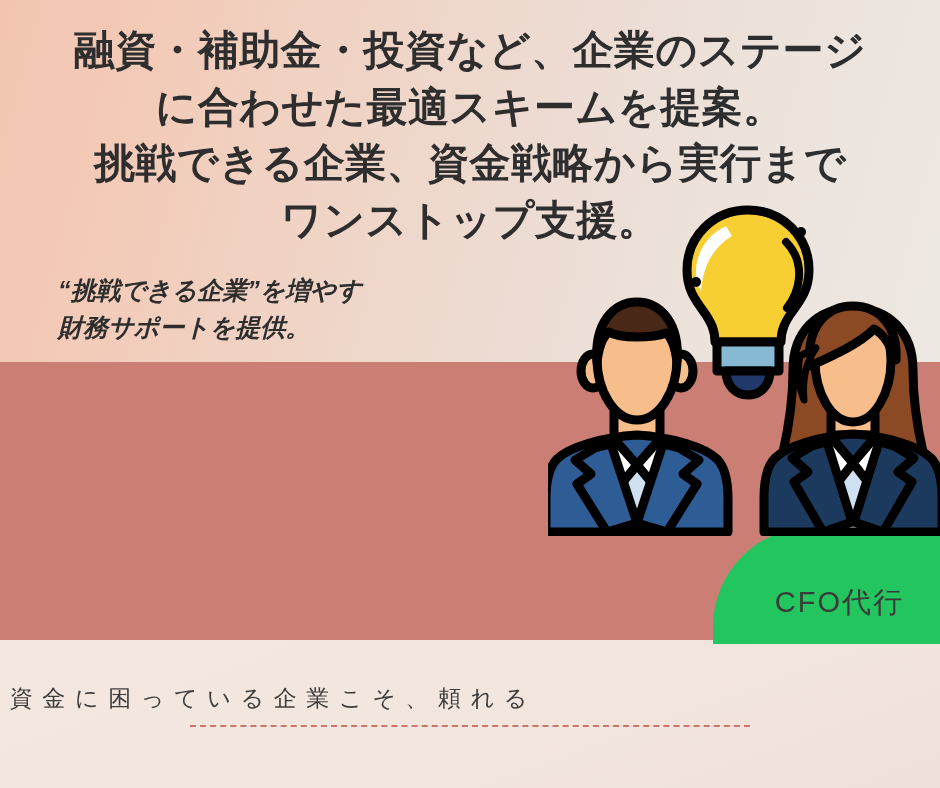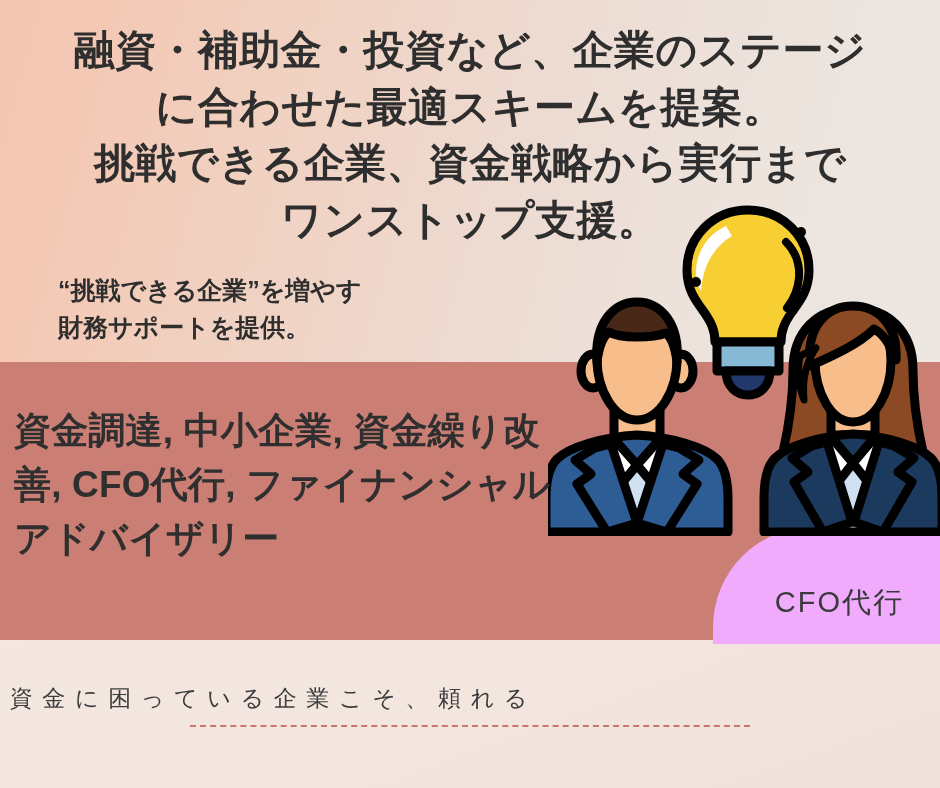--- a/index.html
+++ b/index.html
@@ -62,41 +62,42 @@
   .subcopy {
     position: absolute;
     left: 58px; top: 272px;
     width: 520px;
     color: #2e2e2e;
     font-size: 25px;
     font-weight: bold;
     line-height: 1.46;
     white-space: pre-line;
     z-index: 6;
+    font-style: italic;
   }
 
   
   .keywords {
     position: absolute;
     left: 14px; top: 404px;
     width: 560px;
     color: #2f2f2f;
     font-size: 37px;
     font-weight: bold;
     line-height: 1.46;
     letter-spacing: 0.005em;
     z-index: 6;
   }
 
   
   .badge-panel {
     position: absolute;
     left: 713px; top: 527px;
     width: 227px; height: 117px;
-    background: #f0abfc;
+    background: #22c55e;
     border-top-left-radius: 100px;
     z-index: 4;
     display: flex;
     align-items: center;
     justify-content: center;
   }
   .badge-panel .badge-label {
     color: #3a3a3a;
     font-size: 29px;
     font-weight: normal;
@@ -268,20 +269,19 @@
   </div>
 
   <div class="headline">融資・補助金・投資など、企業のステージ
 に合わせた最適スキームを提案。
 挑戦できる企業、資金戦略から実行まで
 ワンストップ支援。</div>
 
   <div class="subcopy">“挑戦できる企業”を増やす
 財務サポートを提供。</div>
 
-  <div class="keywords">資金調達, 中小企業, 資金繰り改善, CFO代行, ファイナンシャルアドバイザリー</div>
 
   <div class="caption-wrap">
     <div class="caption-text">資金に困っている企業こそ、頼れる</div>
     <div class="caption-rule"></div>
   </div>
 
 </div>
 
 </body></html>

